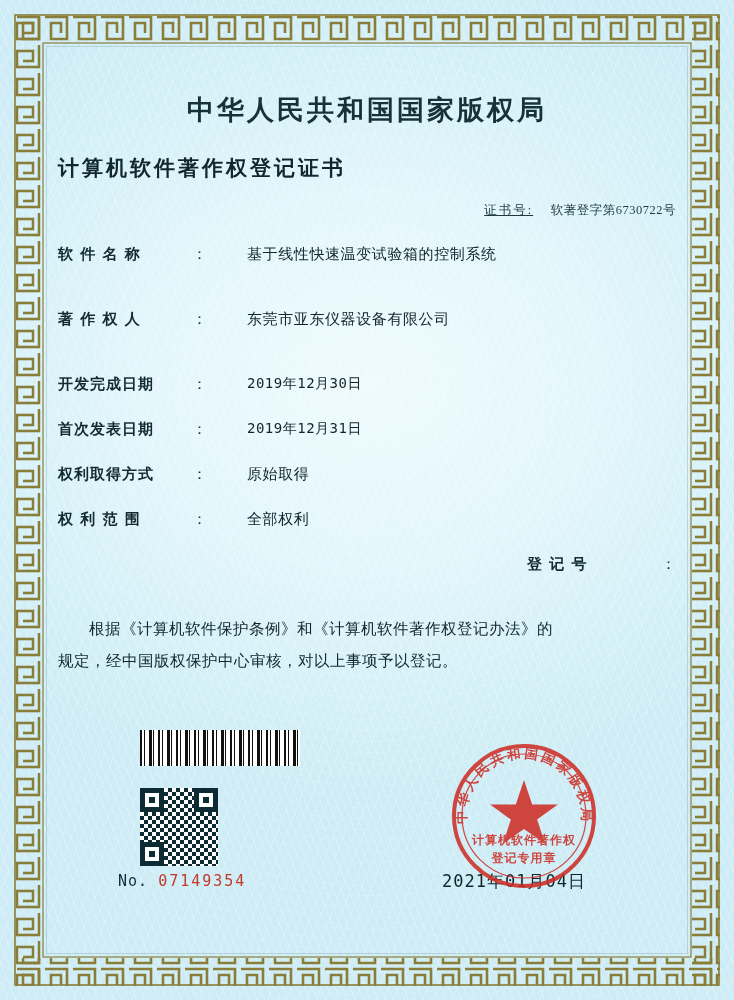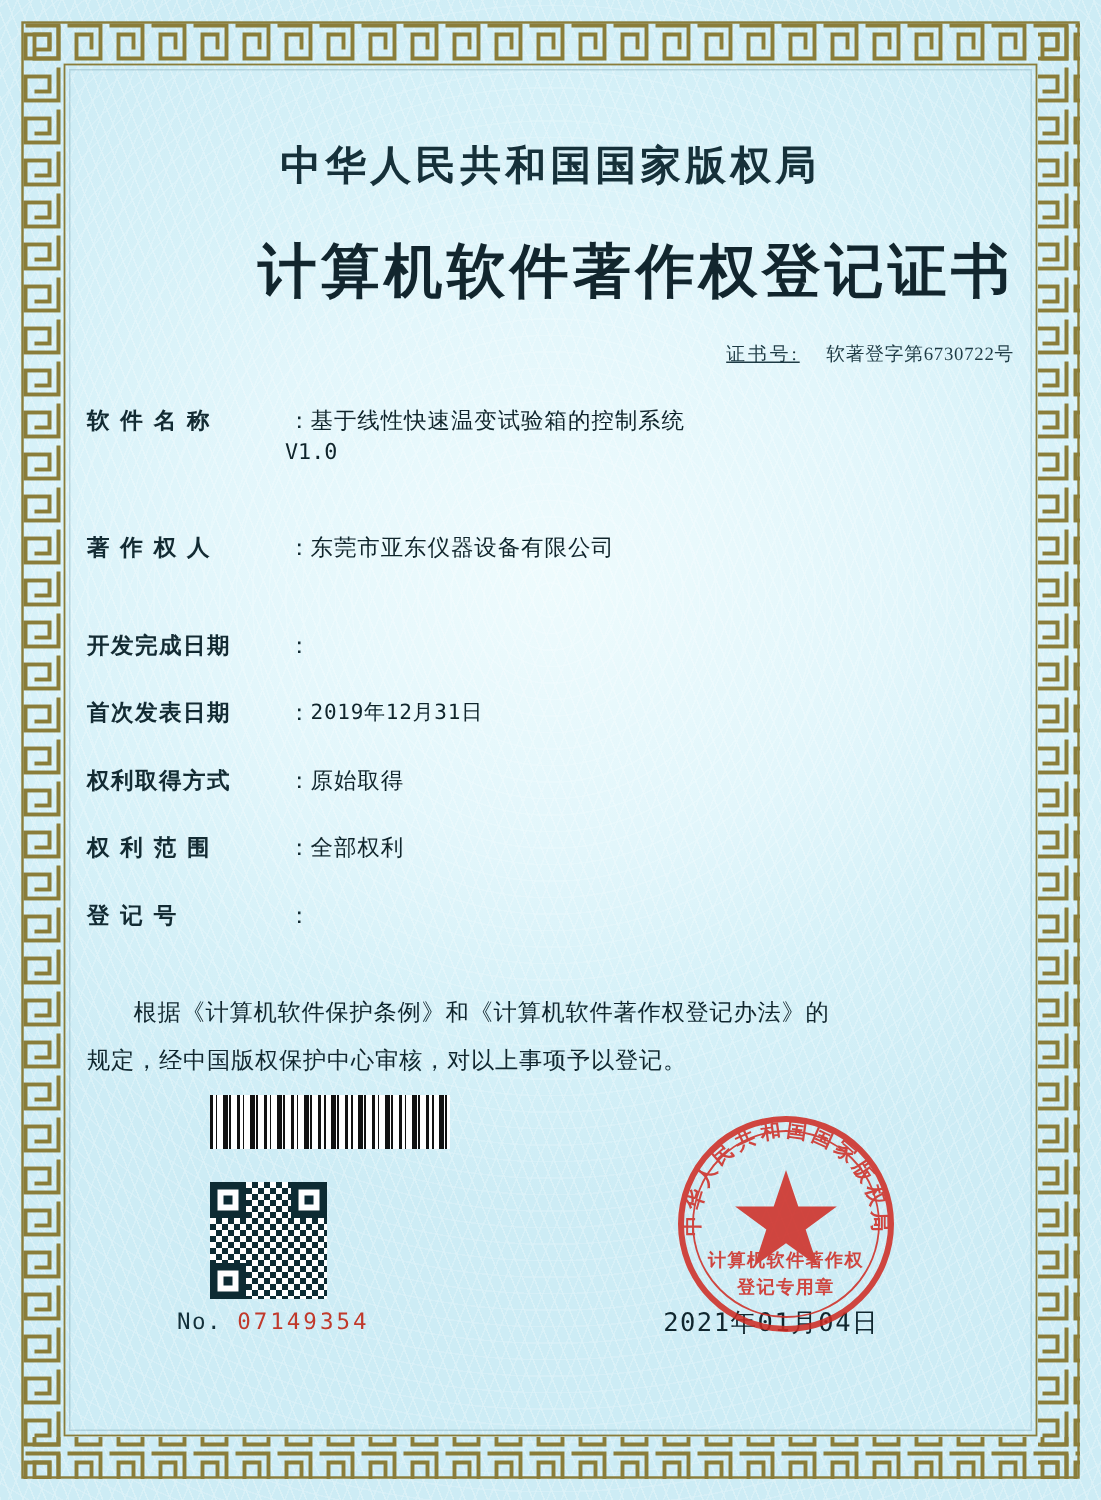--- a/index.html
+++ b/index.html
@@ -59,22 +59,22 @@
 
   .org-title {
     text-align: center;
     font-size: 27px;
     letter-spacing: 3px;
     color: #16313a;
     font-weight: 700;
     font-family: "DejaVu Serif", "Liberation Serif", serif;
   }
   .doc-title {
-    text-align: right;
-    font-size: 39px;
+    text-align: left;
+    font-size: 21px;
     letter-spacing: 3px;
     color: #12262e;
     font-weight: 700;
     margin-top: 26px;
     font-family: "DejaVu Serif", "Liberation Serif", serif;
   }
 
   .cert-no-row {
     margin-top: 20px;
     text-align: right;
@@ -87,36 +87,38 @@
 
   .fields {
     margin-top: 26px;
     font-size: 15px;
     color: #132b33;
   }
   .field-row {
     display: flex;
     align-items: flex-start;
     margin-bottom: 0;
+    justify-content: flex-end;
   }
   .field-label {
     width: 132px;
     flex: 0 0 132px;
     color: #132b33;
     font-weight: 600;
     letter-spacing: 1px;
     white-space: nowrap;
     font-family: "DejaVu Serif", "Liberation Serif", serif;
   }
   .colon { margin-left: 2px; }
   .field-value {
     flex: 1 1 auto;
     color: #0f242b;
     letter-spacing: .6px;
     font-family: "DejaVu Serif", "Liberation Serif", serif;
+    margin-left: 40px;
   }
   .field-value.mono {
     font-family: "DejaVu Sans Mono", "Liberation Mono", monospace;
     font-size: 14px;
     letter-spacing: .5px;
   }
   .version-line {
     margin-left: 132px;
     font-family: "DejaVu Sans Mono", "Liberation Mono", monospace;
     font-size: 14.5px;
@@ -262,35 +264,35 @@
       <span class="val">软著登字第6730722号</span>
     </div>
 
     <div class="fields">
 
       <div class="field-row">
         <div class="field-label">软 件 名 称</div>
         <div class="colon">：</div>
         <div class="field-value">基于线性快速温变试验箱的控制系统</div>
       </div>
-      <div class="version-line">V1.0</div>
 
       <div class="gap-lg"></div>
 
       <div class="field-row">
         <div class="field-label">著 作 权 人</div>
         <div class="colon">：</div>
         <div class="field-value">东莞市亚东仪器设备有限公司</div>
       </div>
 
       <div class="gap-lg"></div>
 
       <div class="field-row">
         <div class="field-label">开发完成日期</div>
         <div class="colon">：</div>
+        <div class="field-value mono">2019年12月30日</div>
       </div>
 
       <div class="gap-sm"></div>
 
       <div class="field-row">
         <div class="field-label">首次发表日期</div>
         <div class="colon">：</div>
         <div class="field-value mono">2019年12月31日</div>
       </div>
 

